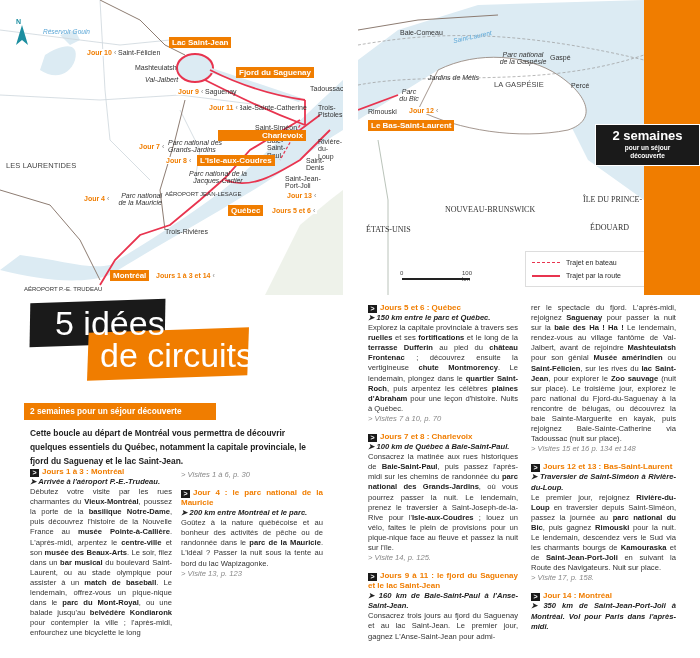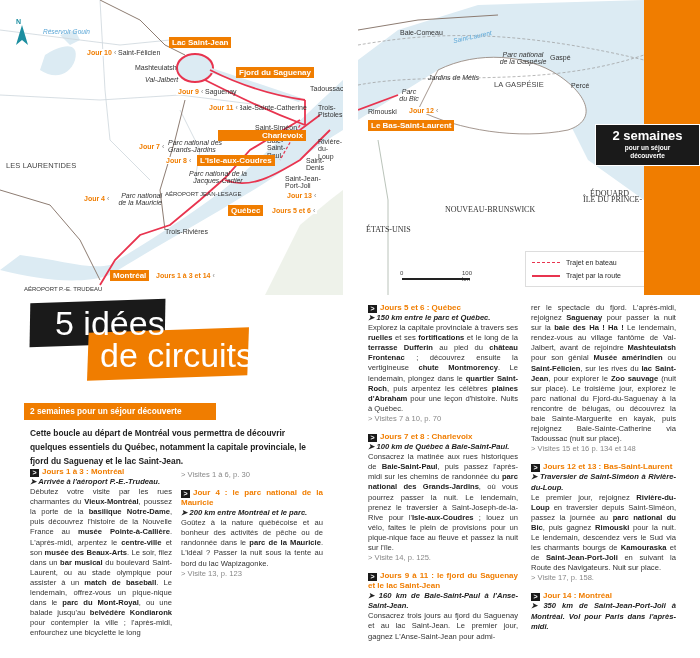--- a/index.html
+++ b/index.html
@@ -39,21 +39,21 @@
 
   .col { position: absolute; font-size: 7.6px; line-height: 10.1px; color: #333; text-align: justify; }
   #col1 { left: 30px; top: 467px; width: 142px; }
   #col2 { left: 181px; top: 470px; width: 142px; }
   #col3 { left: 368px; top: 303px; width: 150px; }
   #col4 { left: 531px; top: 303px; width: 145px; }
   .col b { color: #222; }
   .jh { color: #f07d00; font-weight: bold; font-size: 8px; line-height: 10px; }
   .jh .arrowbox { display: inline-block; width: 9px; height: 8px; background: #1a1a1a; color: #fff; font-size: 7px; line-height: 8px; text-align: center; margin-right: 3px; vertical-align: -1px; }
   .sub { font-weight: bold; font-style: italic; color: #222; }
-  .ref { color: #888; }
+  .ref { font-style: italic; color: #888; }
   .gap { height: 8px; }
 </style>
 </head>
 <body>
 
 <div class="map" id="map-left">
   <svg width="343" height="295" viewBox="0 0 343 295">
 
     <path d="M343 190 L330 200 L300 225 L285 255 L265 295 L343 295 Z" fill="#eef2ea"></path>
 
@@ -142,21 +142,21 @@
   <div class="lbl" style="left:192px;top:54px;">Gaspé</div>
   <div class="lbl" style="left:213px;top:82px;">Percé</div>
   <div class="lbl" style="left:10px;top:108px;">Rimouski</div>
   <div class="lbl it" style="left:140px;top:51px;width:50px;white-space:normal;text-align:center;">Parc national de la Gaspésie</div>
   <div class="lbl it" style="left:40px;top:88px;width:22px;white-space:normal;text-align:center;">Parc du Bic</div>
   <div class="lbl water" style="left:95px;top:34px;transform:rotate(-12deg);">Saint-Laurent</div>
   <div class="lbl region" style="left:136px;top:81px;">LA GASPÉSIE</div>
   <div class="lbl serif" style="left:87px;top:206px;">NOUVEAU-BRUNSWICK</div>
   <div class="lbl serif" style="left:8px;top:226px;">ÉTATS-UNIS</div>
   <div class="lbl serif" style="left:225px;top:196px;">ÎLE DU PRINCE-</div>
-  <div class="lbl serif" style="left:232px;top:190px;text-align:right;">ÉDOUARD</div>
+  <div class="lbl serif" style="left:232px;top:224px;text-align:right;">ÉDOUARD</div>
   <div class="jour" style="left:49px;top:107px;">Jour 12</div>
   <div class="tag" style="left:10px;top:120px;">Le Bas-Saint-Laurent</div>
 </div>
 
 <div class="scale">
   <span class="z">0</span>
   <span class="h">100 km</span>
   <div class="bar"></div>
 </div>
 

